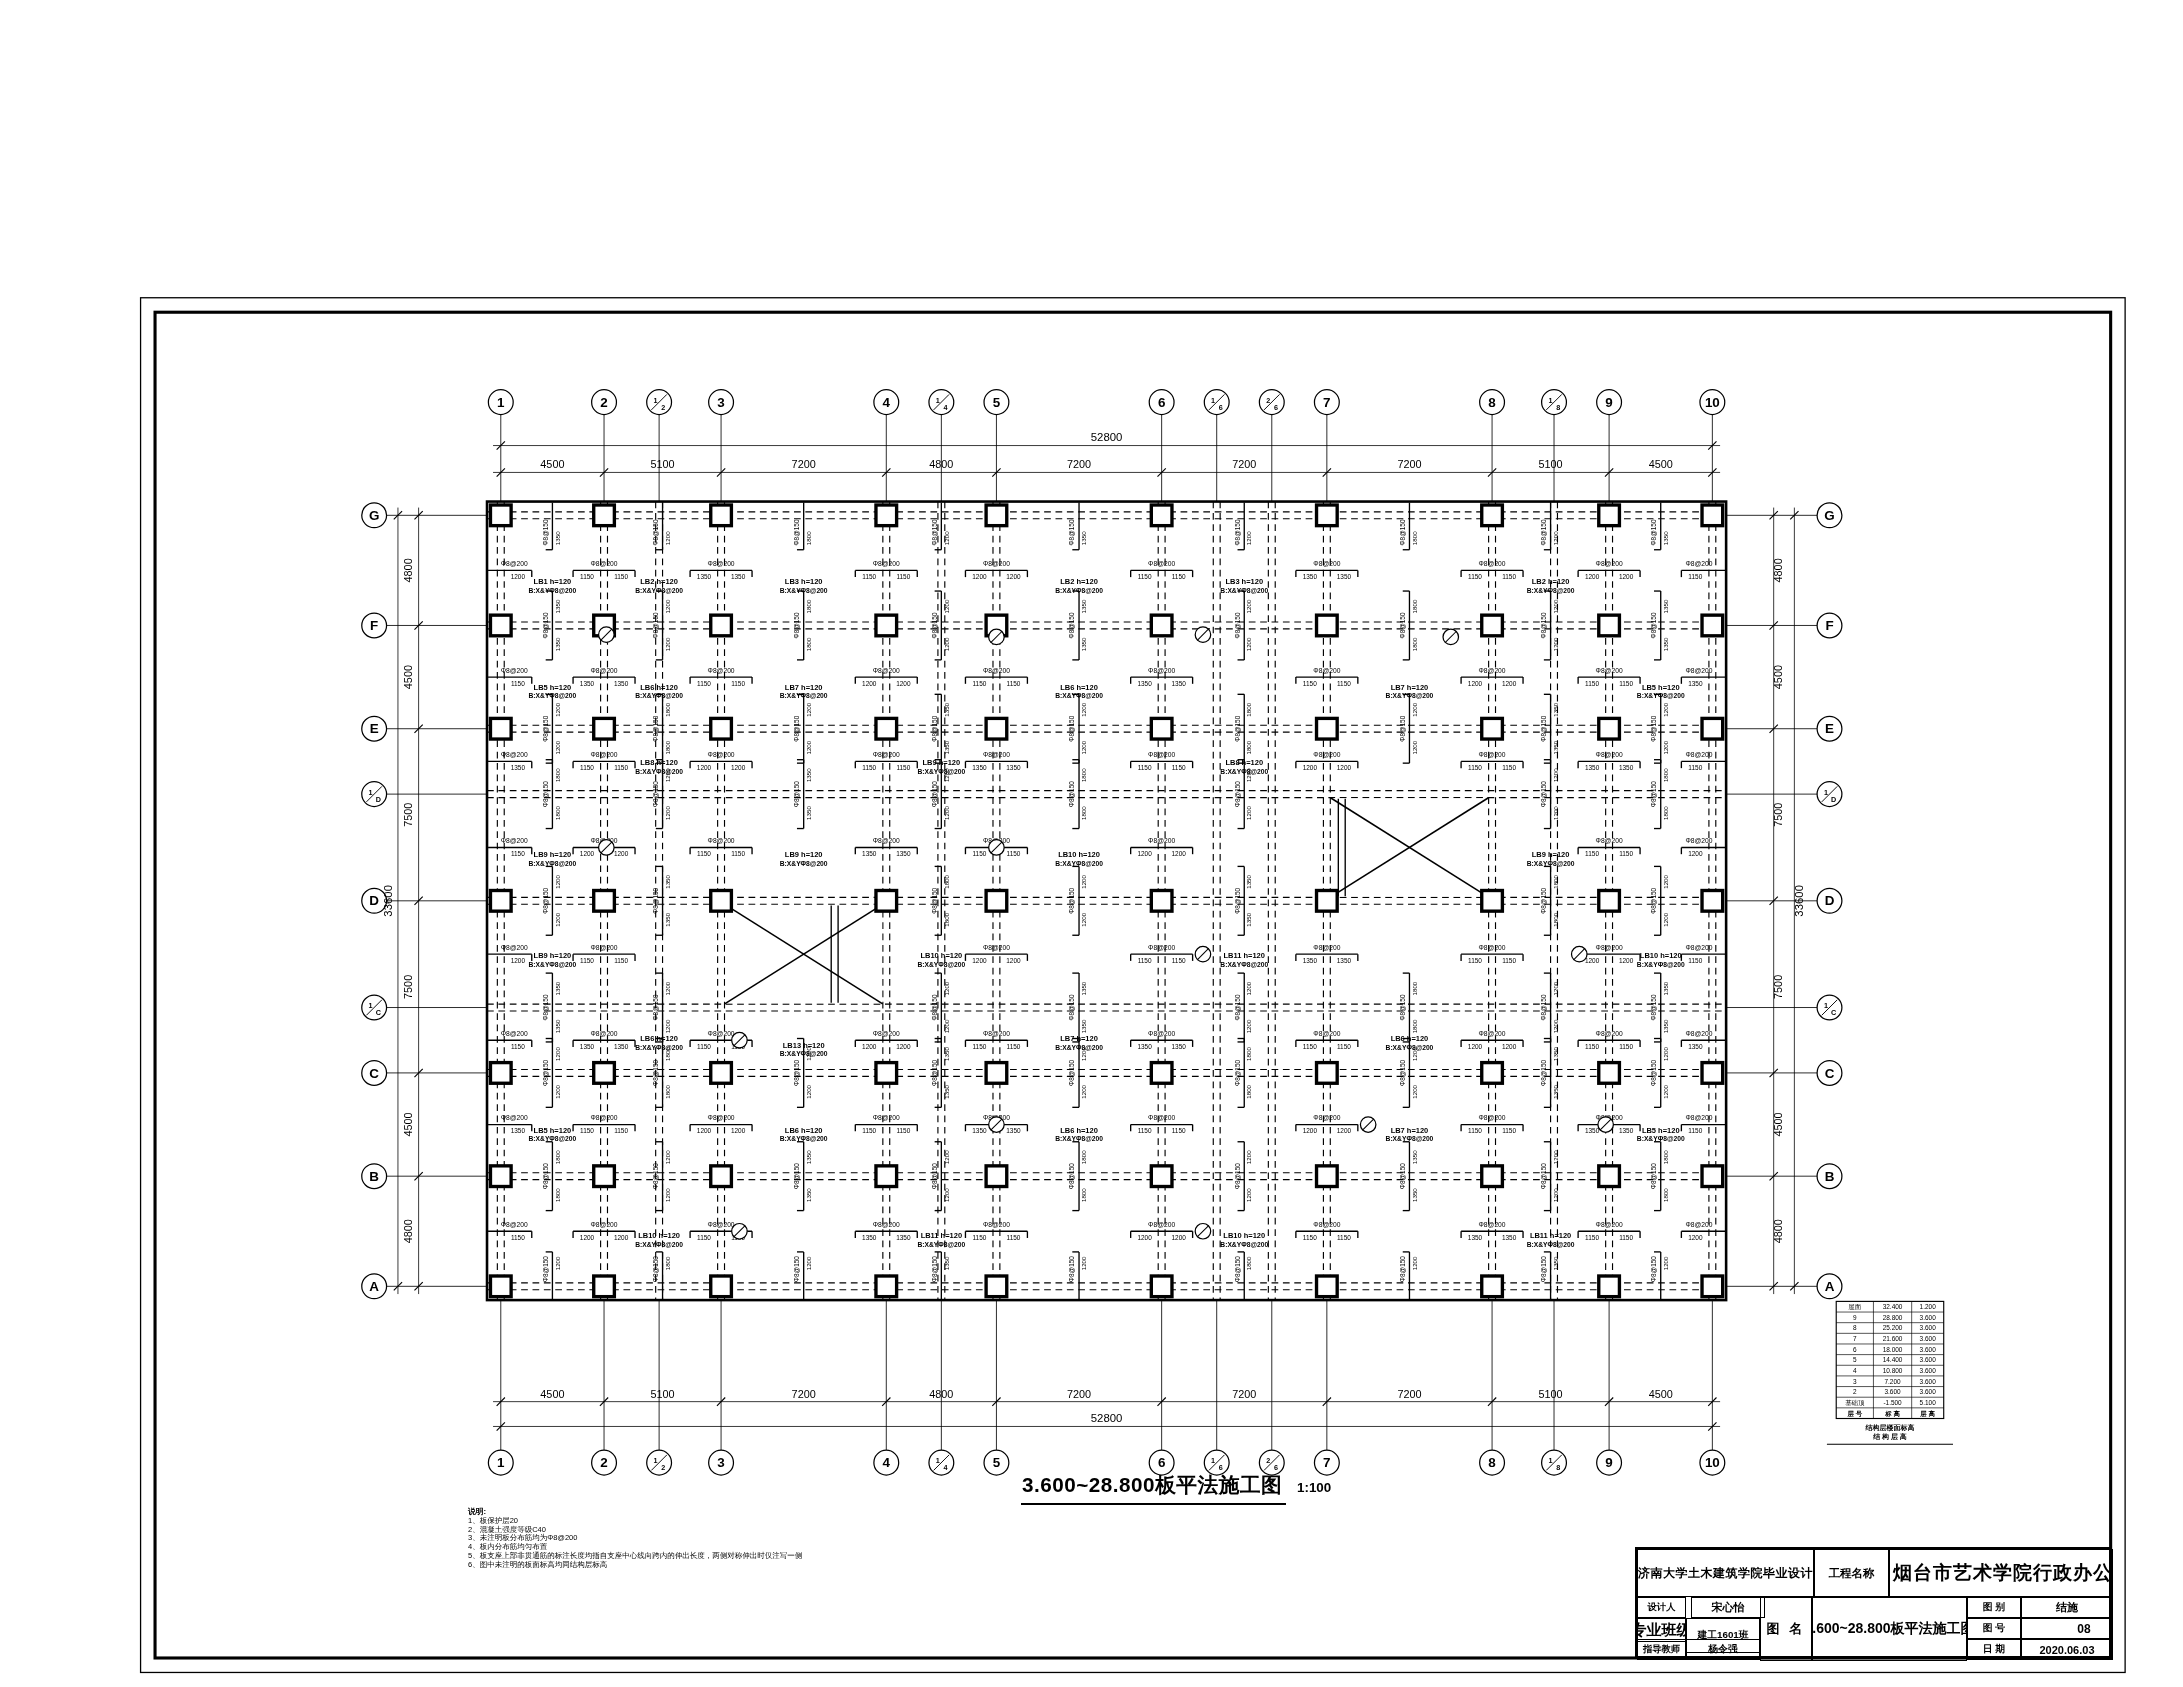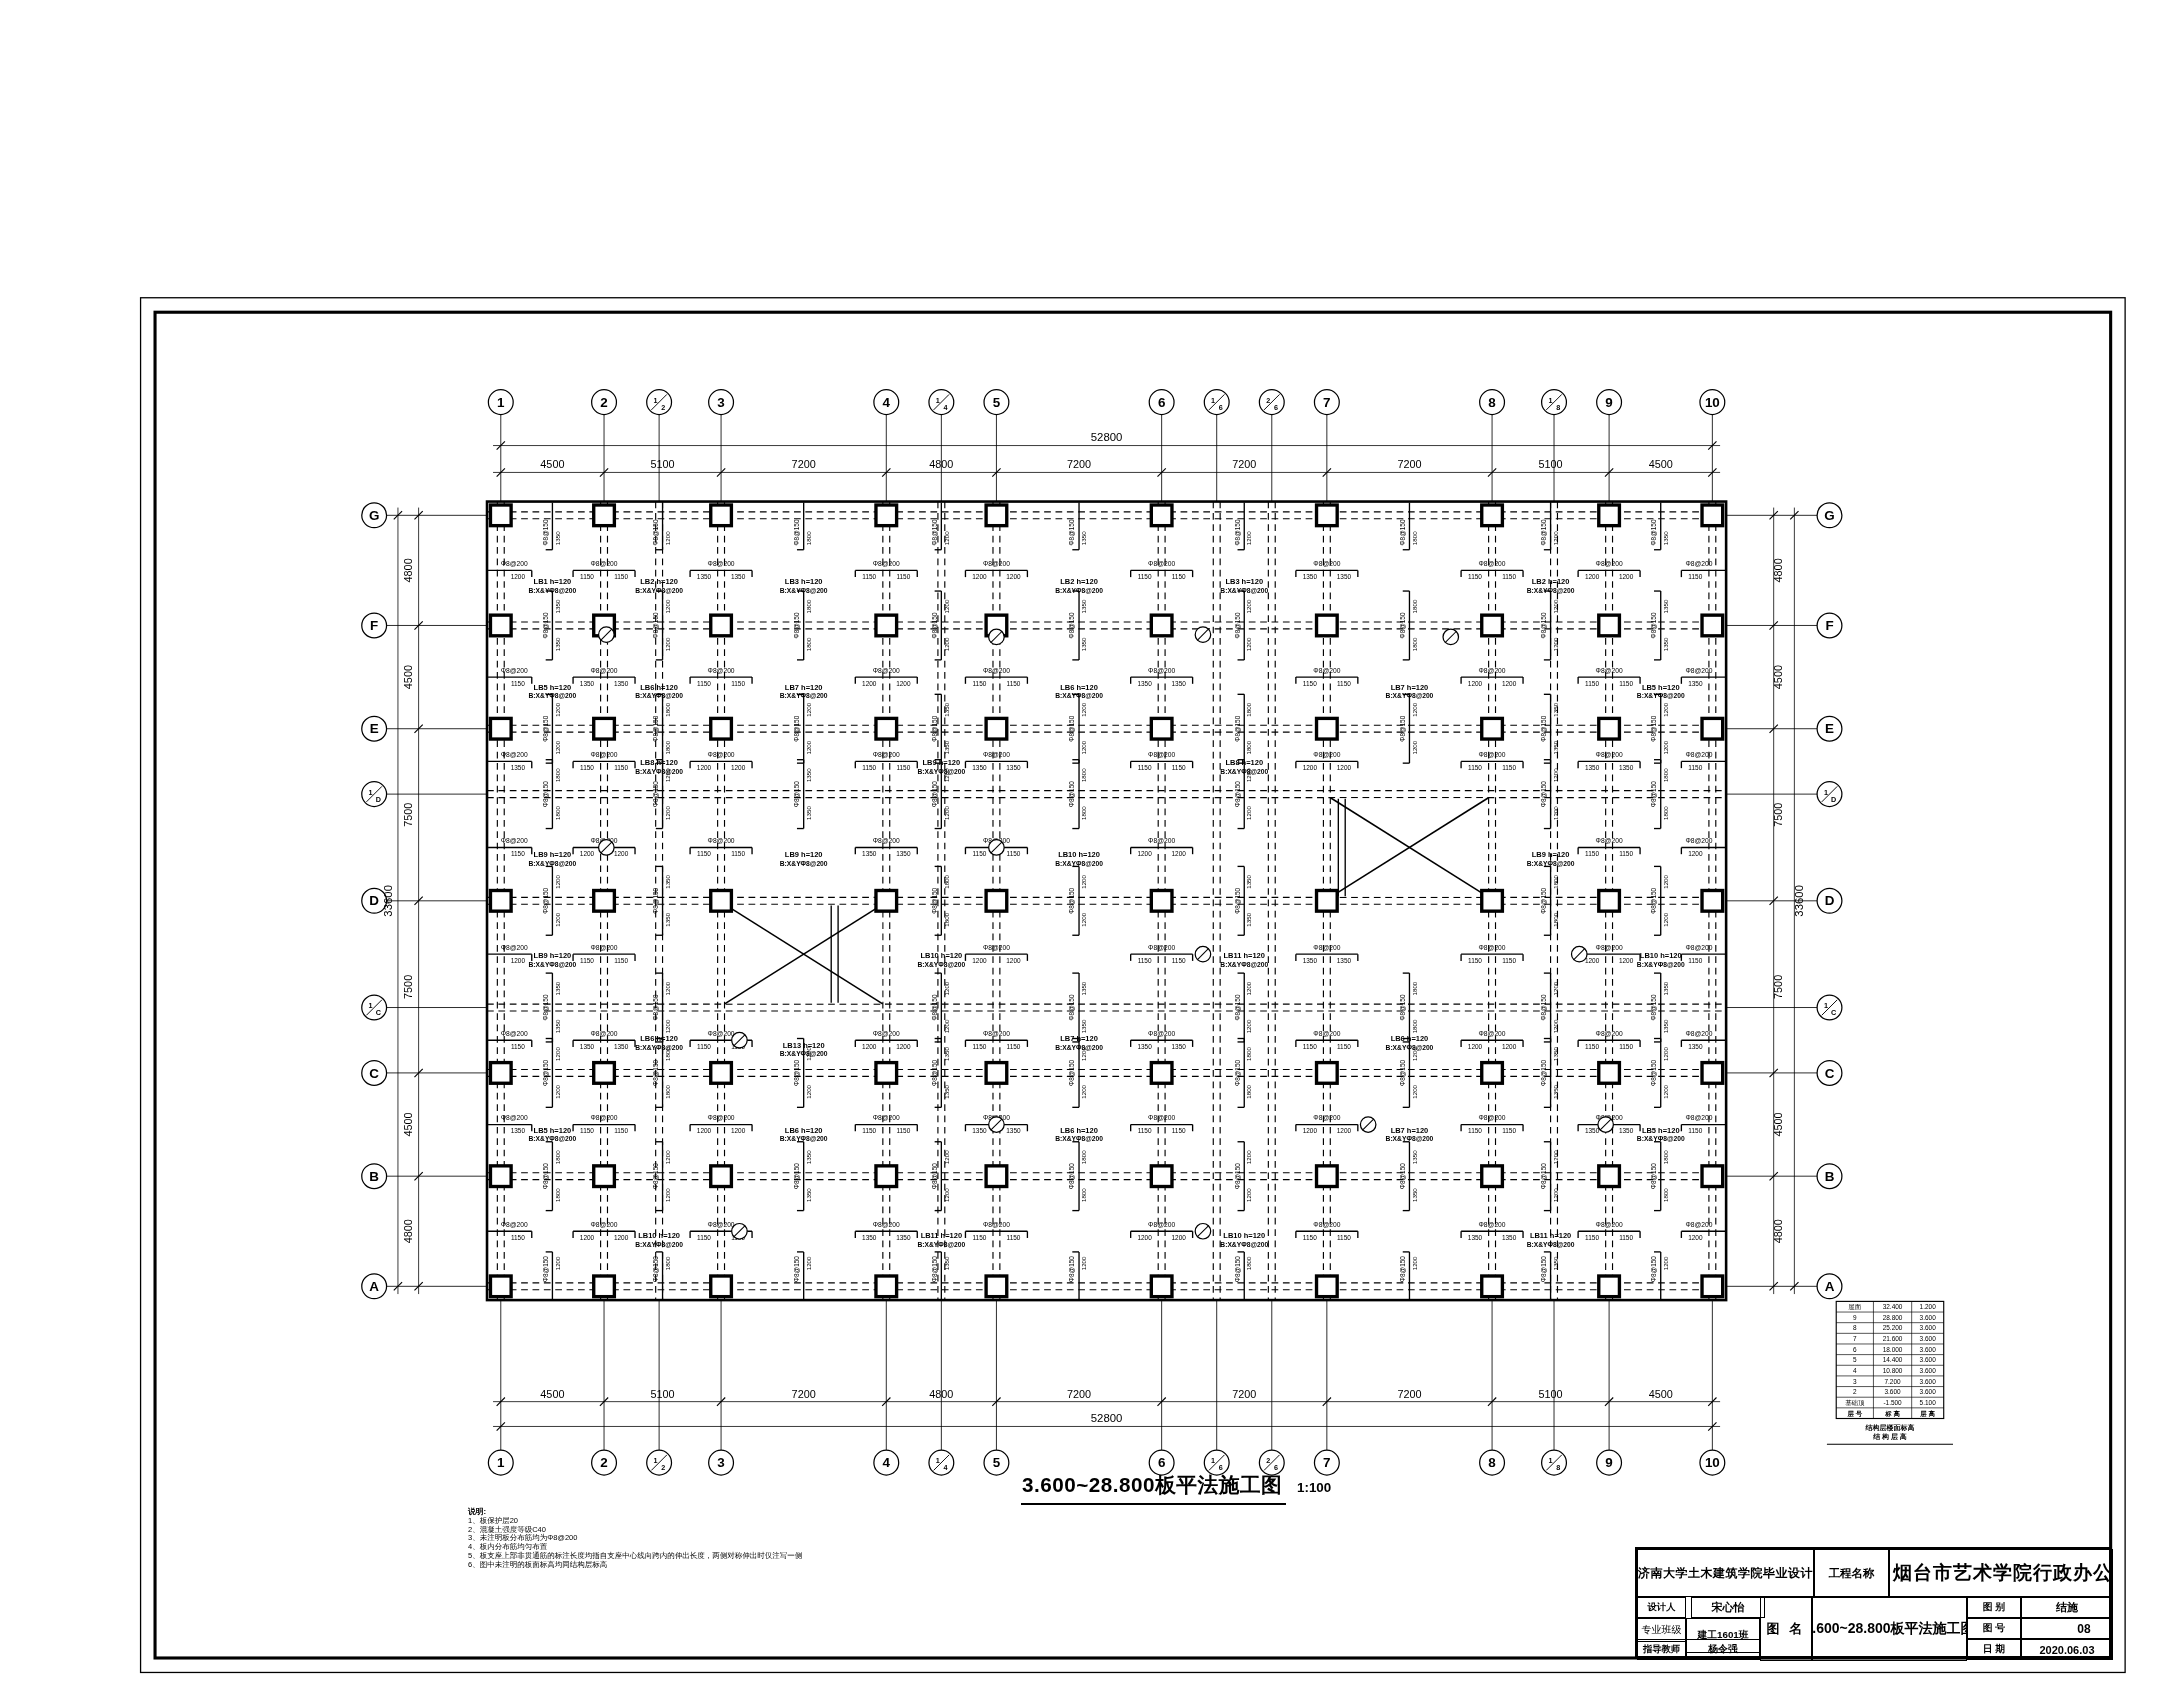--- a/index.html
+++ b/index.html
@@ -1430,21 +1430,21 @@
   <div>6、图中未注明的板面标高均同结构层标高</div>
 </div>
 
 <div id="titleblock">
   <div class="tb-cell" style="left:0;top:0;width:177px;height:48px;font-size:12px;font-weight:700;letter-spacing:0.5px;">济南大学土木建筑学院毕业设计</div>
   <div class="tb-cell" style="left:177px;top:0;width:75px;height:48px;font-size:11.4px;font-weight:700;">工程名称</div>
   <div class="tb-cell" style="left:252px;top:0;width:224px;height:48px;font-size:19px;font-weight:700;letter-spacing:1px;padding-left:24px;">烟台市艺术学院行政办公楼</div>
 
   <div class="tb-cell" style="left:0;top:48px;width:49px;height:21px;font-size:9.3px;font-weight:700;">设计人</div>
   <div class="tb-cell" style="left:54px;top:48px;width:74px;height:21px;font-size:11px;font-weight:700;">宋心怡</div>
-  <div class="tb-cell" style="left:0;top:69px;width:49px;height:24px;font-size:10px;font-weight:400;">专业班级</div>
+  <div class="tb-cell" style="left:0;top:69px;width:49px;height:24px;font-size:15px;font-weight:700;">专业班级</div>
   <div class="tb-cell" style="left:49px;top:69px;width:74px;height:35px;font-size:9.8px;font-weight:700;">建工1601班</div>
   <div class="tb-cell" style="left:0;top:90px;width:49px;height:21px;font-size:9.3px;font-weight:700;">指导教师</div>
   <div class="tb-cell" style="left:49px;top:90px;width:74px;height:21px;font-size:9.8px;font-weight:700;">杨令强</div>
 
   <div class="tb-cell" style="left:123px;top:48px;width:52px;height:64px;font-size:13px;font-weight:700;letter-spacing:3.1px;">图  名</div>
   <div class="tb-cell" style="left:175px;top:48px;width:155px;height:64px;font-size:14px;font-weight:700;">3.600~28.800板平法施工图</div>
 
   <div class="tb-cell" style="left:330px;top:48px;width:54px;height:21px;font-size:9.8px;font-weight:700;">图  别</div>
   <div class="tb-cell" style="left:384px;top:48px;width:92px;height:21px;font-size:11px;font-weight:700;">结施</div>
   <div class="tb-cell" style="left:330px;top:69px;width:54px;height:21px;font-size:9.8px;font-weight:700;">图  号</div>

